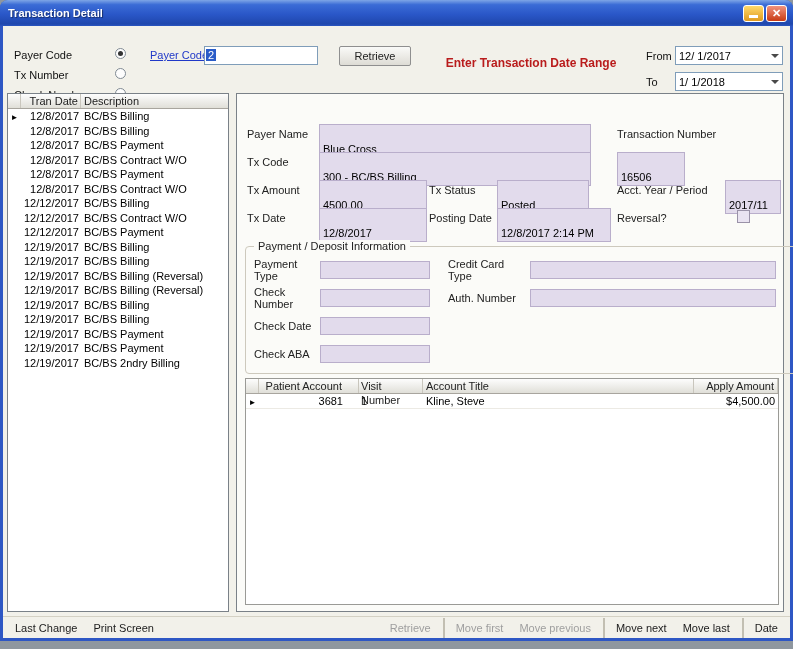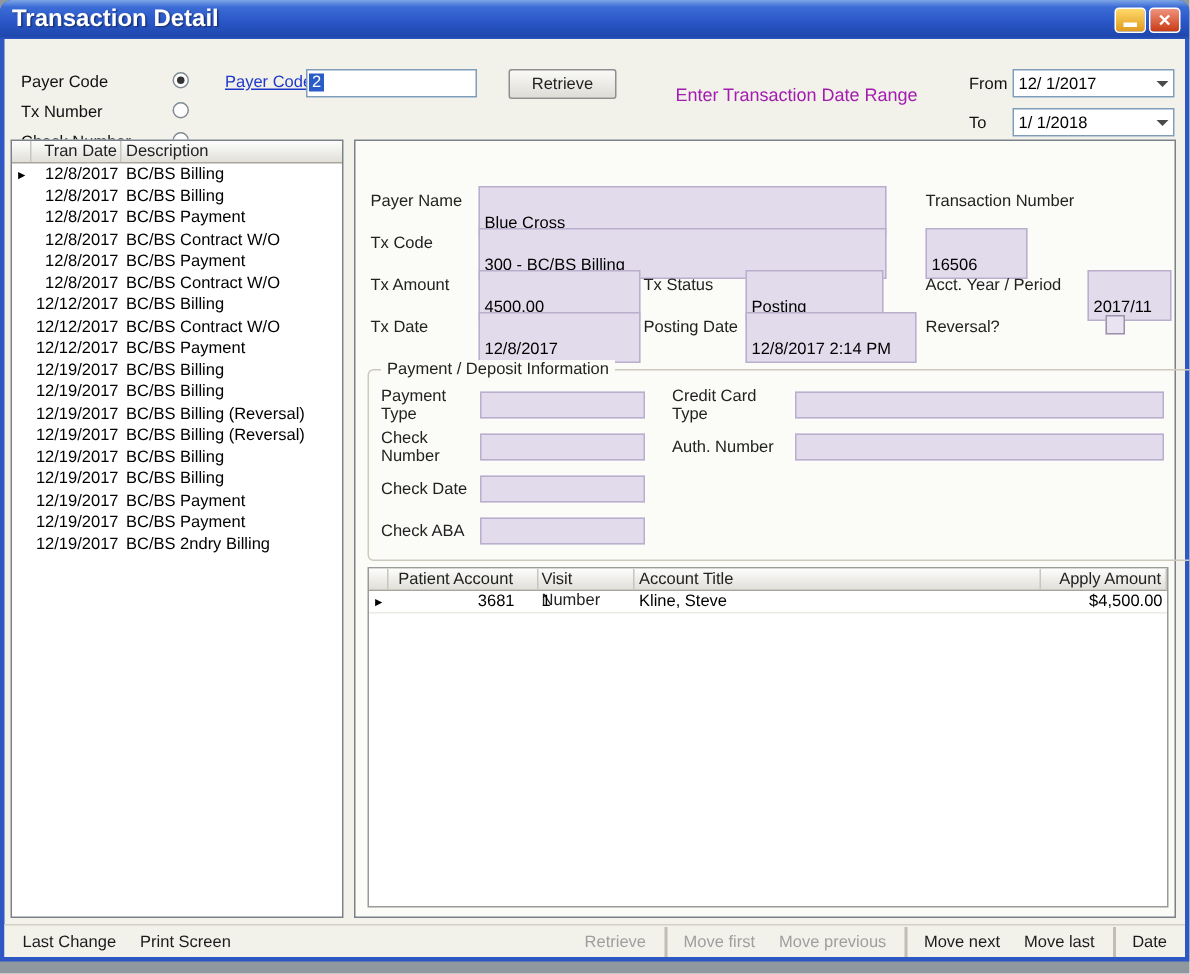--- a/index.html
+++ b/index.html
@@ -4,21 +4,21 @@
 <style>
   * { margin:0; padding:0; box-sizing:border-box; }
   html,body { width:793px; height:649px; }
   body { background:#8f979f; font-family:"Liberation Sans", sans-serif; font-size:11px; position:relative; overflow:hidden; }
 
   .window { position:absolute; left:0; top:0; width:793px; height:641px;
             background:#2e57c4; border-radius:8px 8px 0 0; overflow:hidden; }
   .titlebar { position:absolute; top:0; left:0; right:0; height:26px;
               background:linear-gradient(180deg,#7ea6e6 0%,#3b6cd6 18%,#2a57c8 55%,#1f47ad 92%,#2a55c0 100%);
               display:flex; align-items:center; }
-  .title { color:#fff; font-weight:bold; font-size:16px; padding-left:8px;
+  .title { color:#fff; font-weight:bold; font-size:11px; padding-left:8px;
            text-shadow:1px 1px 1px rgba(0,0,0,.45); }
   .tb-btns { margin-left:auto; display:flex; gap:2px; padding-right:6px; }
   .tb-btn { width:21px; height:17px; border:1px solid #fff; border-radius:3px; position:relative; cursor:default; }
   .tb-btn.min { background:linear-gradient(180deg,#ffd969,#e09a1e); }
   .tb-btn.close { background:linear-gradient(180deg,#f0937e,#c83a12); }
   .min-glyph { position:absolute; left:5px; bottom:3px; width:9px; height:3px; background:#fff; }
   .close-glyph::before { content:"✕"; position:absolute; left:0; right:0; top:1px; text-align:center;
                          color:#fff; font-size:11px; font-weight:bold; }
 
   .window-body { position:absolute; left:3px; right:3px; top:26px; bottom:3px; background:#f2f1ea; }
@@ -32,21 +32,21 @@
   .radio.checked::after { content:""; position:absolute; left:2px; top:2px; width:5px; height:5px;
                           border-radius:50%; background:#333; }
   .payer-link { position:absolute; left:147px; top:23px; color:#2038c8; text-decoration:underline; cursor:pointer; }
   .text-input { position:absolute; left:201px; top:20px; width:114px; height:19px; background:#fff;
                 border:1px solid #7f9db9; padding:1px 1px; line-height:15px; }
   .sel-text { background:#2a5cc8; color:#fff; padding:0 2px; }
   .btn { background:linear-gradient(180deg,#fafaf8,#dedcd5); border:1px solid #8f8f8f; border-radius:2px;
          font-size:11px; color:#222; font-family:"Liberation Sans",sans-serif; }
   .retrieve-top { position:absolute; left:336px; top:20px; width:72px; height:20px; }
   .range-heading { position:absolute; left:412px; top:30px; width:232px; text-align:center;
-                   font-weight:normal; font-size:12px; color:#a21caf; }
+                   font-weight:bold; font-size:12px; color:#b91c1c; }
   .date-lbl { position:absolute; color:#111; }
   .from-lbl { left:643px; top:24px; }
   .to-lbl   { left:643px; top:50px; }
   .combo { position:absolute; width:108px; height:19px; background:#fff; border:1px solid #7f9db9;
            display:flex; align-items:center; }
   .from-combo { left:672px; top:20px; }
   .to-combo   { left:672px; top:46px; }
   .combo-value { flex:1; padding-left:3px; color:#000; }
   .combo-arrow { width:15px; height:100%; display:flex; align-items:center; justify-content:center; }
   .combo-arrow::before { content:""; border:4px solid transparent; border-top:4px solid #4a4a4a; margin-top:4px; }
@@ -283,21 +283,21 @@
       <div class="field" style="left:82px;top:30px;width:272px">Blue Cross</div>
       <span class="lbl" style="left:380px;top:34px">Transaction Number</span>
 
       <span class="lbl" style="left:10px;top:62px">Tx Code</span>
       <div class="field" style="left:82px;top:58px;width:272px">300 - BC/BS Billing</div>
       <div class="field" style="left:380px;top:58px;width:68px">16506</div>
 
       <span class="lbl" style="left:10px;top:90px">Tx Amount</span>
       <div class="field" style="left:82px;top:86px;width:108px">4500.00</div>
       <span class="lbl" style="left:192px;top:90px">Tx Status</span>
-      <div class="field" style="left:260px;top:86px;width:92px">Posting</div>
+      <div class="field" style="left:260px;top:86px;width:92px">Posted</div>
       <span class="lbl" style="left:380px;top:90px">Acct. Year / Period</span>
       <div class="field" style="left:488px;top:86px;width:56px">2017/11</div>
 
       <span class="lbl" style="left:10px;top:118px">Tx Date</span>
       <div class="field" style="left:82px;top:114px;width:108px">12/8/2017</div>
       <span class="lbl" style="left:192px;top:118px">Posting Date</span>
       <div class="field" style="left:260px;top:114px;width:114px">12/8/2017 2:14 PM</div>
       <span class="lbl" style="left:380px;top:118px">Reversal?</span>
       <span class="checkbox" style="left:500px;top:116px"></span>
 

